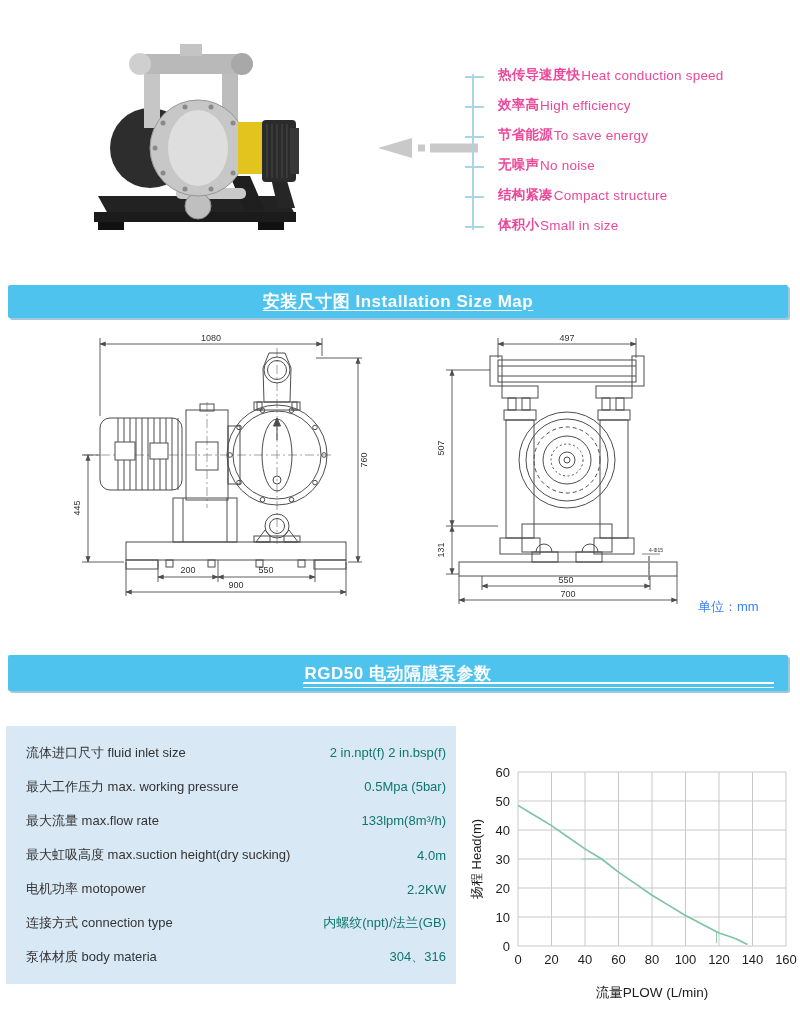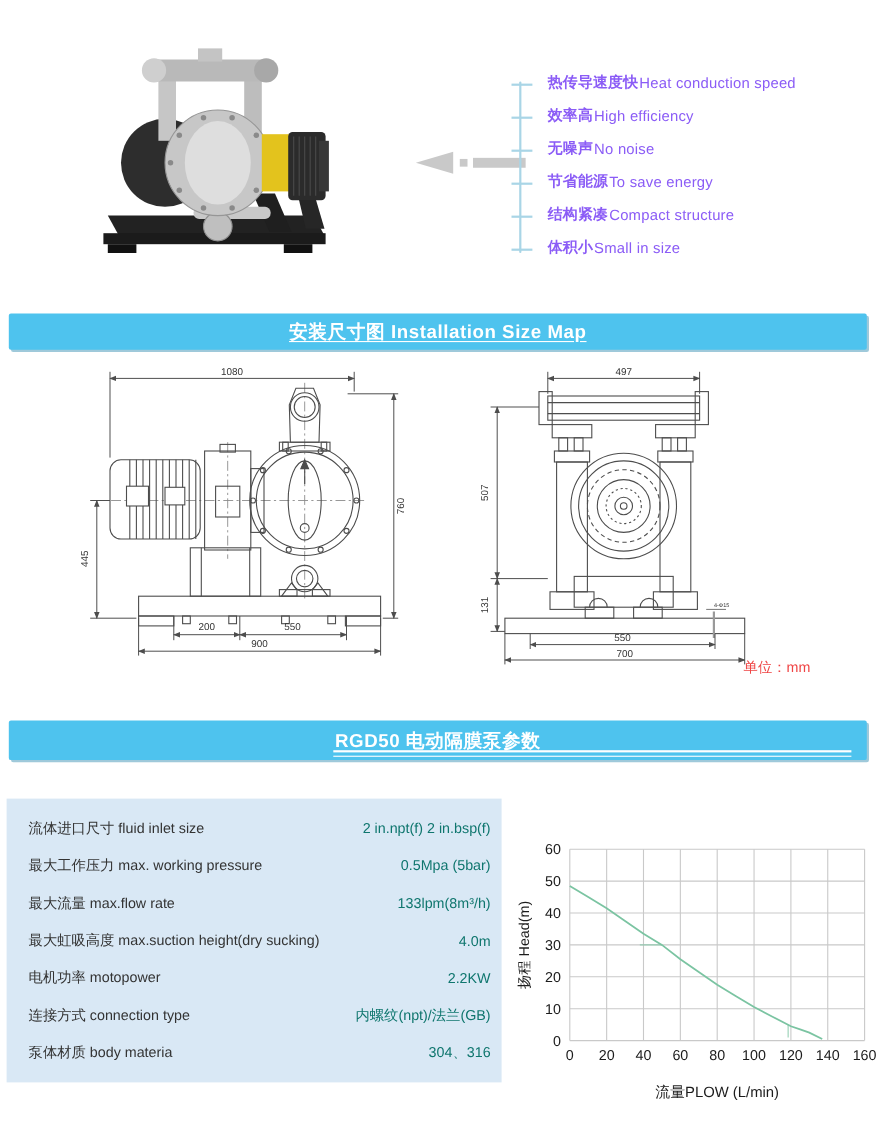--- a/index.html
+++ b/index.html
@@ -2,36 +2,36 @@
 <html><head>
 <meta charset="utf-8">
 <style>
   html,body{margin:0;padding:0;background:#fff;}
   .page{position:relative;width:800px;height:1034px;background:#fff;overflow:hidden;
         font-family:"Liberation Sans",sans-serif;}
   .abs{position:absolute;}
 
   
   .features{position:absolute;left:498px;top:60px;width:300px;}
-  .feature-row{height:30px;display:flex;align-items:center;font-size:13.5px;color:#8b5cf6;letter-spacing:.2px;white-space:nowrap;}
+  .feature-row{height:30px;display:flex;align-items:center;font-size:13.5px;color:#ec4899;letter-spacing:.2px;white-space:nowrap;}
   .feature-row .zh{font-weight:700;}
   .feature-row .en{font-weight:400;margin-left:1px;}
   .bracket{position:absolute;left:472px;top:74px;width:2px;height:156px;background:#a9d5e6;border-radius:2px;}
   .bracket .tick{position:absolute;left:-7px;width:19px;height:2px;background:#a9d5e6;}
 
   
   .banner{position:absolute;left:8px;right:12px;height:33px;background:#4ec3ee;border-radius:2px;
           display:flex;align-items:center;justify-content:center;box-shadow:2px 2px 0 rgba(43,135,173,.45);}
   .banner span{color:#ffffff;font-weight:700;font-size:17px;letter-spacing:.5px;}
   .banner1{top:285px;}
   .banner1 span{text-decoration:underline;text-underline-offset:3px;}
   .banner2{top:655px;height:36px;}
   .b2line{position:absolute;left:295px;right:14px;height:2px;background:#fff;}
 
-  .unit-label{position:absolute;left:676px;top:598px;font-size:13px;color:#ef4444;text-align:center;}
+  .unit-label{position:absolute;left:698px;top:598px;font-size:13px;color:#3b82f6;text-align:center;}
 
   
   .spec-panel{position:absolute;left:6px;top:726px;width:450px;height:258px;background:#d9e8f5;
               display:flex;flex-direction:column;justify-content:space-evenly;padding:8px 0;box-sizing:border-box;}
   .spec-row{display:flex;justify-content:space-between;align-items:center;padding:0 10px 0 20px;height:31px;}
   .spec-label{font-size:13px;color:#333;white-space:nowrap;}
   .spec-value{font-size:13px;color:#0f766e;white-space:nowrap;}
 
   
   .chart{position:absolute;left:468px;top:750px;}
@@ -103,26 +103,26 @@
   <div class="features">
     <div class="feature-row">
       <span class="zh">热传导速度快</span>
       <span class="en">Heat conduction speed</span>
     </div>
     <div class="feature-row">
       <span class="zh">效率高</span>
       <span class="en">High efficiency</span>
     </div>
     <div class="feature-row">
+      <span class="zh">节省能源</span>
+      <span class="en">To save energy</span>
+    </div>
+    <div class="feature-row">
       <span class="zh">无噪声</span>
       <span class="en">No noise</span>
-    </div>
-    <div class="feature-row">
-      <span class="zh">节省能源</span>
-      <span class="en">To save energy</span>
     </div>
     <div class="feature-row">
       <span class="zh">结构紧凑</span>
       <span class="en">Compact structure</span>
     </div>
     <div class="feature-row">
       <span class="zh">体积小</span>
       <span class="en">Small in size</span>
     </div>
   </div>

